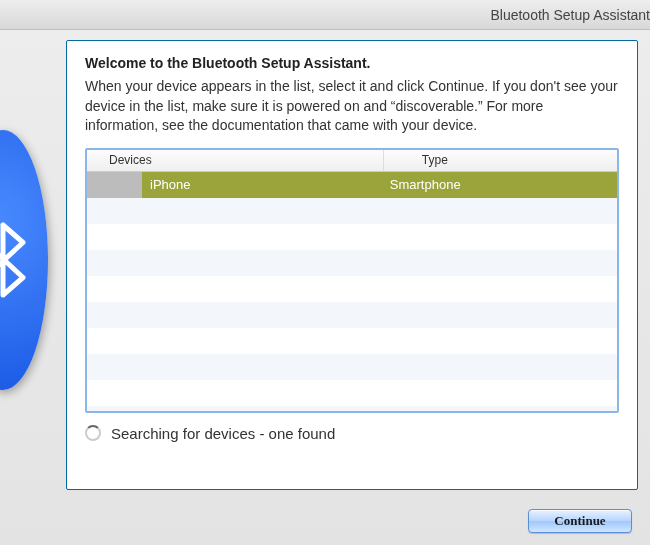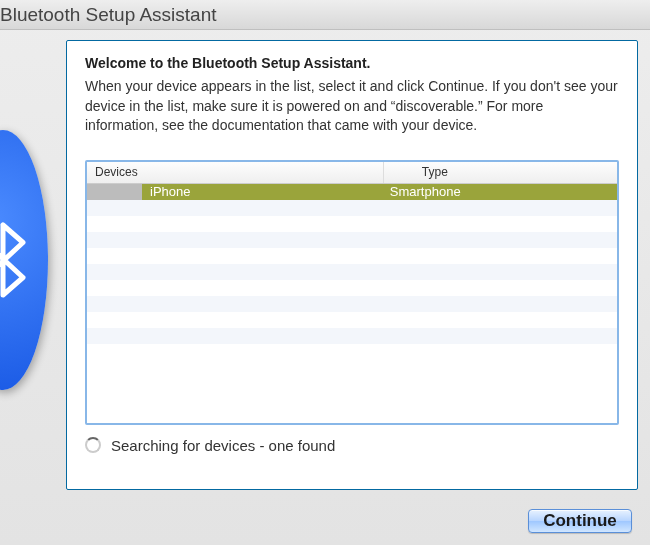--- a/index.html
+++ b/index.html
@@ -9,22 +9,22 @@
       font-family: "Lucida Grande", "Helvetica Neue", Arial, sans-serif;
       background: linear-gradient(#ededed, #e3e3e3);
       overflow: hidden;
     }
     .titlebar {
       height: 30px;
       background: linear-gradient(#eeeeee, #d8d8d8);
       border-bottom: 1px solid #bfbfbf;
       display: flex;
       align-items: center;
-      justify-content: flex-start;
-      font-size: 19px;
+      justify-content: flex-end;
+      font-size: 14px;
       color: #444;
     }
     .bt-icon {
       position: absolute;
       left: -42px;
       top: 130px;
       width: 90px;
       height: 260px;
       background: radial-gradient(circle at 35% 35%, #4b8bff, #1a5ae5);
       border-radius: 50%;
@@ -49,45 +49,45 @@
     .heading {
       font-size: 14px;
       font-weight: bold;
       color: #222;
       margin-bottom: 6px;
     }
     .instructions {
       font-size: 14px;
       color: #333;
       line-height: 1.4;
-      margin-bottom: 24px;
+      margin-bottom: 12px;
     }
     .table-wrapper {
       border: 2px solid #88b7e8;
       border-radius: 2px;
       width: 100%;
       height: 265px;
       overflow: hidden;
     }
     .table-header {
       display: flex;
       height: 22px;
       background: linear-gradient(#fdfdfd, #efefef);
       border-bottom: 1px solid #ccc;
       font-size: 12px;
       color: #333;
     }
-    .col-devices { flex: 0 0 56%; padding-left: 8px; display: flex; align-items: center; border-right: 1px solid #ddd; }
+    .col-devices { flex: 0 0 56%; padding-left: 22px; display: flex; align-items: center; border-right: 1px solid #ddd; }
     .col-type { flex: 1; padding-left: 6px; display: flex; align-items: center; margin-left: 32px; }
     .table-body {
       height: 243px;
     }
     .row {
       display: flex;
-      height: 16px;
+      height: 26px;
       font-size: 13px;
     }
     .row:nth-child(even) { background: #f3f6fb; }
     .row:nth-child(odd) { background: #ffffff; }
     .row.selected { background: #9aa43b; color: #fff; }
     .row.selected .icon-slot { background: #bcbcbc; }
     .icon-slot { width: 55px; height: 100%; }
     .cell-device { flex: 0 0 56%; display: flex; align-items: center; padding-left: 0; }
     .cell-device .text { padding-left: 8px; }
     .cell-type { flex: 1; display: flex; align-items: center; padding-left: 6px; }
@@ -112,25 +112,26 @@
       position: absolute;
       right: 18px;
       bottom: 12px;
     }
     .continue-btn {
       width: 104px;
       height: 24px;
       border: 1px solid #5a8fd8;
       border-radius: 4px;
       background: linear-gradient(#e8f2ff, #b9d6ff 48%, #a0c8ff 52%, #d0e6ff);
-      font-size: 17px;
+      font-size: 13px;
       font-weight: bold;
       color: #1a1a1a;
       cursor: pointer;
       box-shadow: 0 1px 1px rgba(0,0,0,0.18), inset 0 1px 0 rgba(255,255,255,0.7);
+      font-family: Liberation Serif, serif;
     }
   </style>
 </head>
 <body>
 
 <div class="titlebar">
   <span>Bluetooth Setup Assistant</span>
 </div>
 
 <div class="bt-icon">

